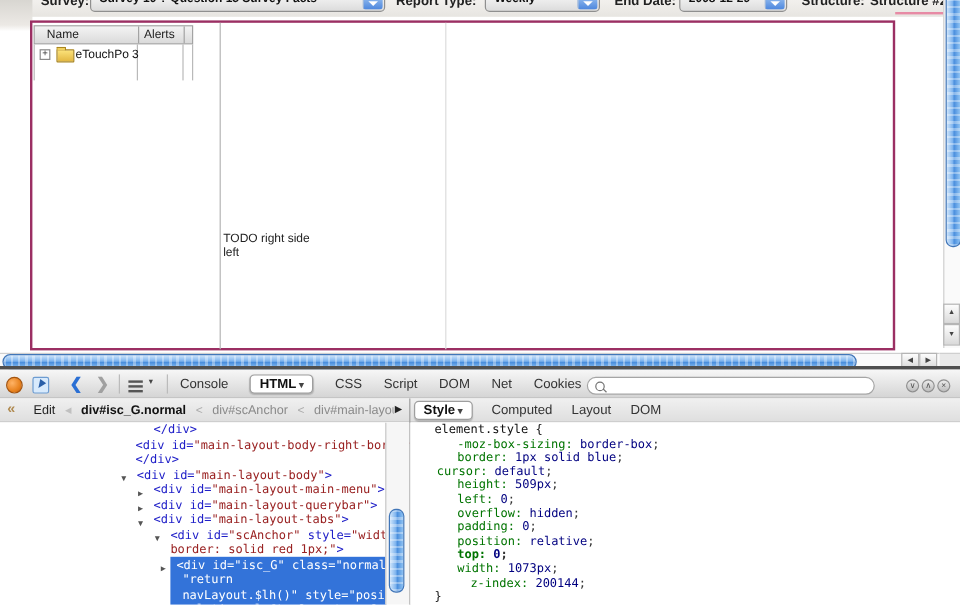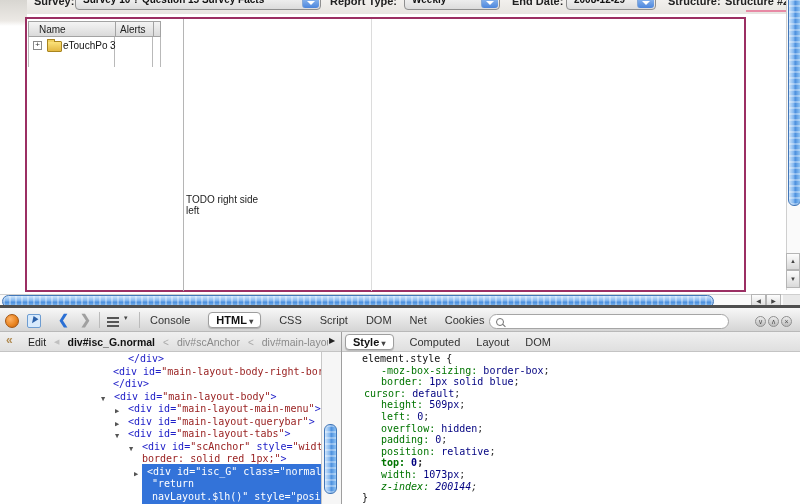--- a/index.html
+++ b/index.html
@@ -254,16 +254,16 @@
       <div class="cssline" style="top: 12.6px; left: 23px;"><span class="pn">-moz-box-sizing: </span><span class="pv">border-box</span><span class="psemi">;</span></div>
       <div class="cssline" style="top: 24.2px; left: 23px;"><span class="pn">border: </span><span class="pv">1px solid blue</span><span class="psemi">;</span></div>
       <div class="cssline" style="top: 35.8px; left: 6px;"><span class="pn">cursor: </span><span class="pv">default</span><span class="psemi">;</span></div>
       <div class="cssline" style="top: 47.4px; left: 23px;"><span class="pn">height: </span><span class="pv">509px</span><span class="psemi">;</span></div>
       <div class="cssline" style="top: 59px; left: 23px;"><span class="pn">left: </span><span class="pv">0</span><span class="psemi">;</span></div>
       <div class="cssline" style="top: 70.6px; left: 23px;"><span class="pn">overflow: </span><span class="pv">hidden</span><span class="psemi">;</span></div>
       <div class="cssline" style="top: 82.2px; left: 23px;"><span class="pn">padding: </span><span class="pv">0</span><span class="psemi">;</span></div>
       <div class="cssline" style="top: 93.8px; left: 23px;"><span class="pn">position: </span><span class="pv">relative</span><span class="psemi">;</span></div>
       <div class="cssline" style="top: 105.4px; left: 23px; font-weight: bold;"><span class="pn">top: </span><span class="pv">0</span><span class="psemi">;</span></div>
       <div class="cssline" style="top: 117px; left: 23px;"><span class="pn">width: </span><span class="pv">1073px</span><span class="psemi">;</span></div>
-      <div class="cssline" style="top: 128.6px; left: 23px; font-style: italic;"><span class="pn">z-index: </span><span class="pv">200144</span><span class="psemi">;</span></div>
+      <div class="cssline" style="top: 128.6px; left: 34px;"><span class="pn">z-index: </span><span class="pv">200144</span><span class="psemi">;</span></div>
       <div class="cssline" style="top: 140.2px; left: 4px;">}</div>
     </div>
 </div>
 
 </body></html>

